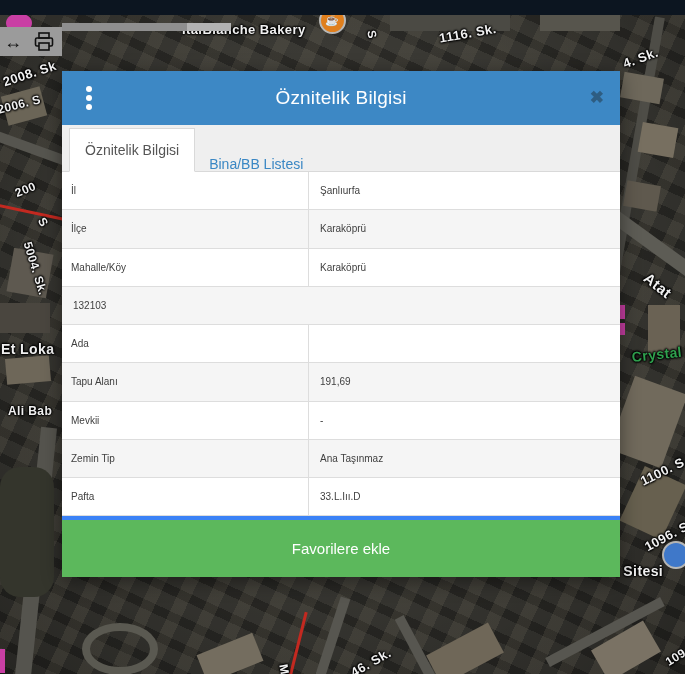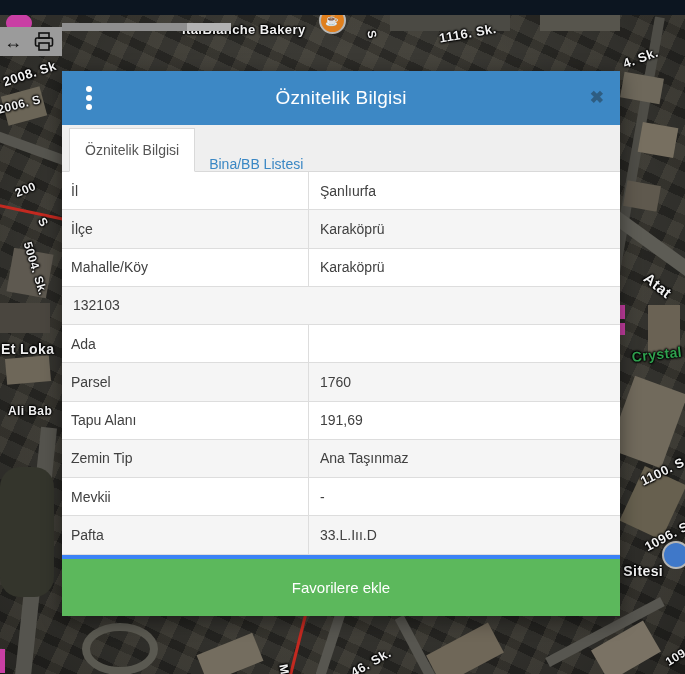--- a/index.html
+++ b/index.html
@@ -48,21 +48,21 @@
     box-shadow:0 9px 0 #fff,0 18px 0 #fff;cursor:pointer;}
   .close-x{position:absolute;right:16px;top:50%;transform:translateY(-54%);color:var(--close-x);
     font-size:17px;font-weight:bold;cursor:pointer;line-height:1;}
   .tabs{position:relative;height:47px;background:#efefef;border-bottom:1px solid #d9d9d9;display:flex;align-items:stretch;}
   .tab-active{position:relative;top:3px;margin-left:7px;height:44px;line-height:42px;padding:0 15px;
     background:#fff;border:1px solid #d9d9d9;border-bottom:1px solid #fff;color:#555;font-size:14px;z-index:2;cursor:pointer;}
   .tab-link{line-height:47px;padding:16px 14px;color:var(--link-blue);font-size:14px;cursor:pointer;}
   .attr-table{width:100%;}
   .trow{display:flex;height:38.27px;border-bottom:1px solid var(--border);align-items:center;background:#fff;}
   .trow:nth-child(even){background:var(--row-alt);}
-  .tcell{font-size:14px;color:var(--text);overflow:hidden;white-space:nowrap;}
+  .tcell{font-size:10px;color:var(--text);overflow:hidden;white-space:nowrap;}
   .tcell.lab{width:247px;flex:0 0 247px;padding-left:9px;border-right:1px solid var(--border);height:100%;display:flex;align-items:center;}
   .tcell.val{flex:1;padding-left:11px;}
   .modal-footer{padding-top:4px;background:#3b82f6;}
   .fav-button{height:57px;width:100%;background:var(--button-green);color:#fff;font-size:15px;
     display:flex;align-items:center;justify-content:center;cursor:pointer;border:none;font-family:inherit;}
 </style>
 </head>
 <body>
 
 <div class="stage">
@@ -168,34 +168,30 @@
           <div class="tcell val">Karaköprü</div>
         </div>
         <div class="trow">
           <div class="tcell val">132103</div>
         </div>
         <div class="trow">
           <div class="tcell lab">Ada</div>
           <div class="tcell val"></div>
         </div>
         <div class="trow">
-          <div class="tcell lab">Parsel</div>
-          <div class="tcell val">1760</div>
-        </div>
-        <div class="trow">
           <div class="tcell lab">Tapu Alanı</div>
           <div class="tcell val">191,69</div>
         </div>
         <div class="trow">
+          <div class="tcell lab">Mevkii</div>
+          <div class="tcell val">-</div>
+        </div>
+        <div class="trow">
           <div class="tcell lab">Zemin Tip</div>
           <div class="tcell val">Ana Taşınmaz</div>
-        </div>
-        <div class="trow">
-          <div class="tcell lab">Mevkii</div>
-          <div class="tcell val">-</div>
         </div>
         <div class="trow">
           <div class="tcell lab">Pafta</div>
           <div class="tcell val">33.L.Iıı.D</div>
         </div>
       </div>
     <div class="modal-footer">
       <button class="fav-button">Favorilere ekle</button>
     </div>
   </div>

